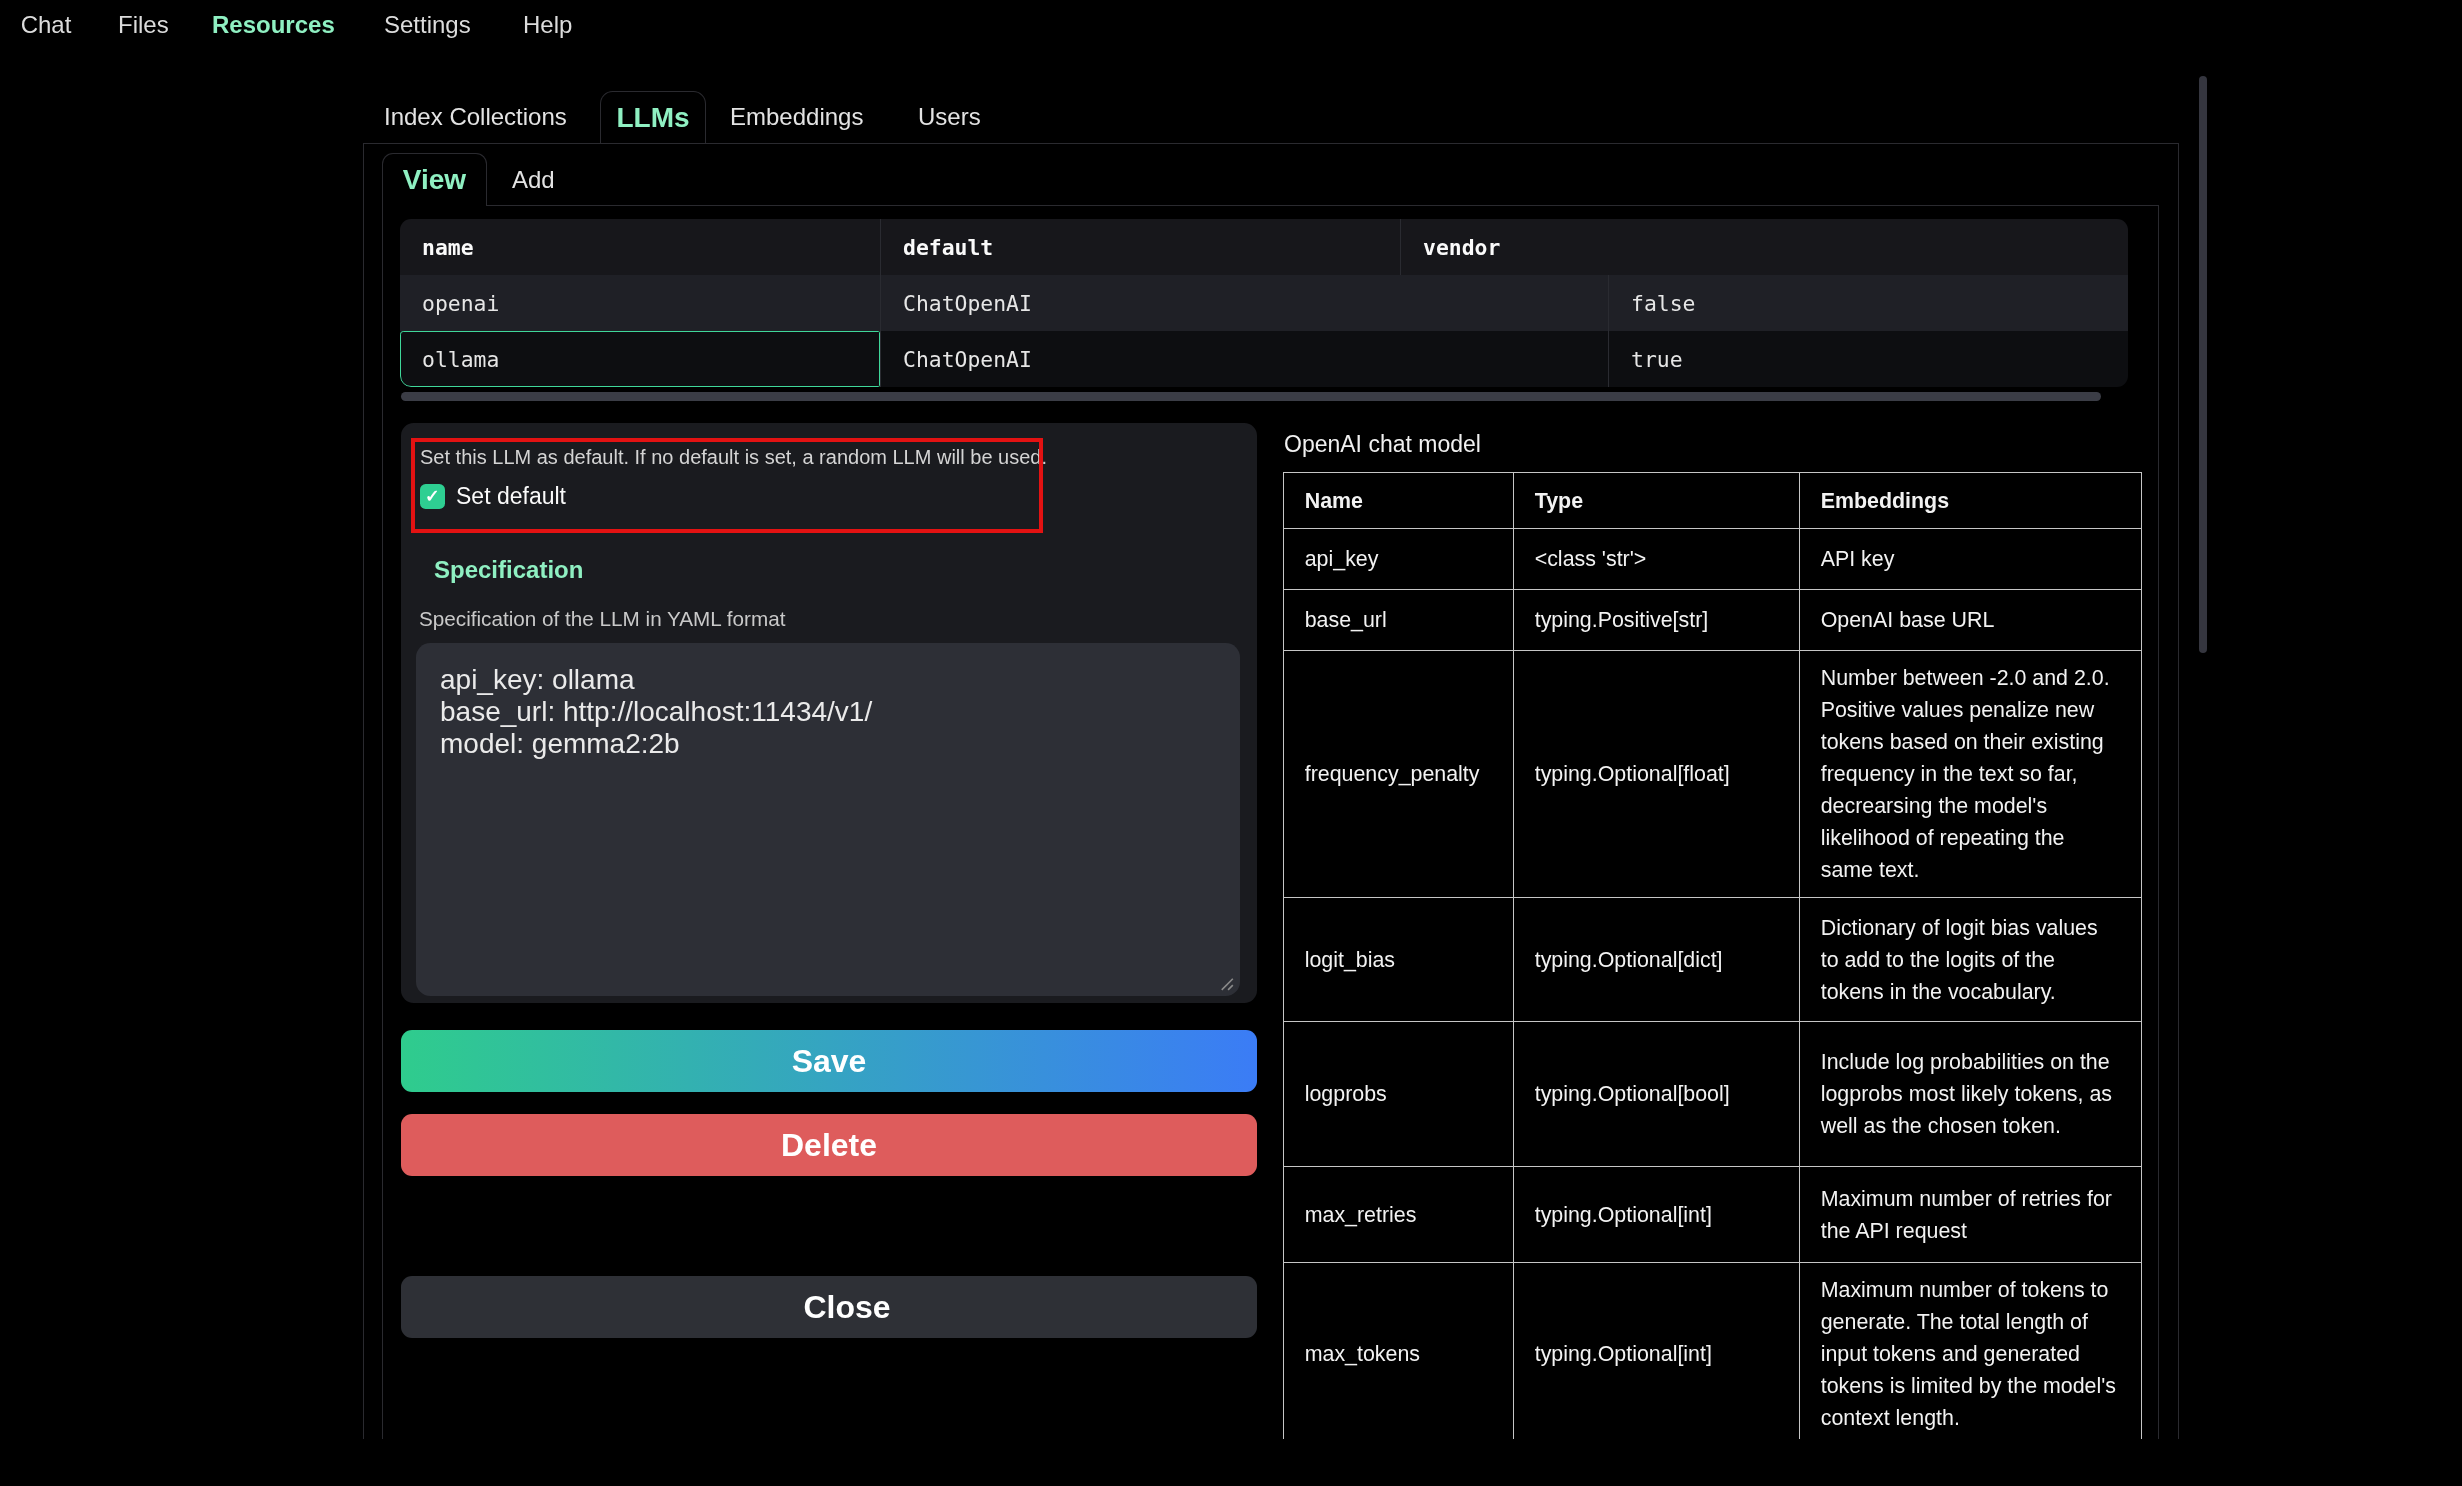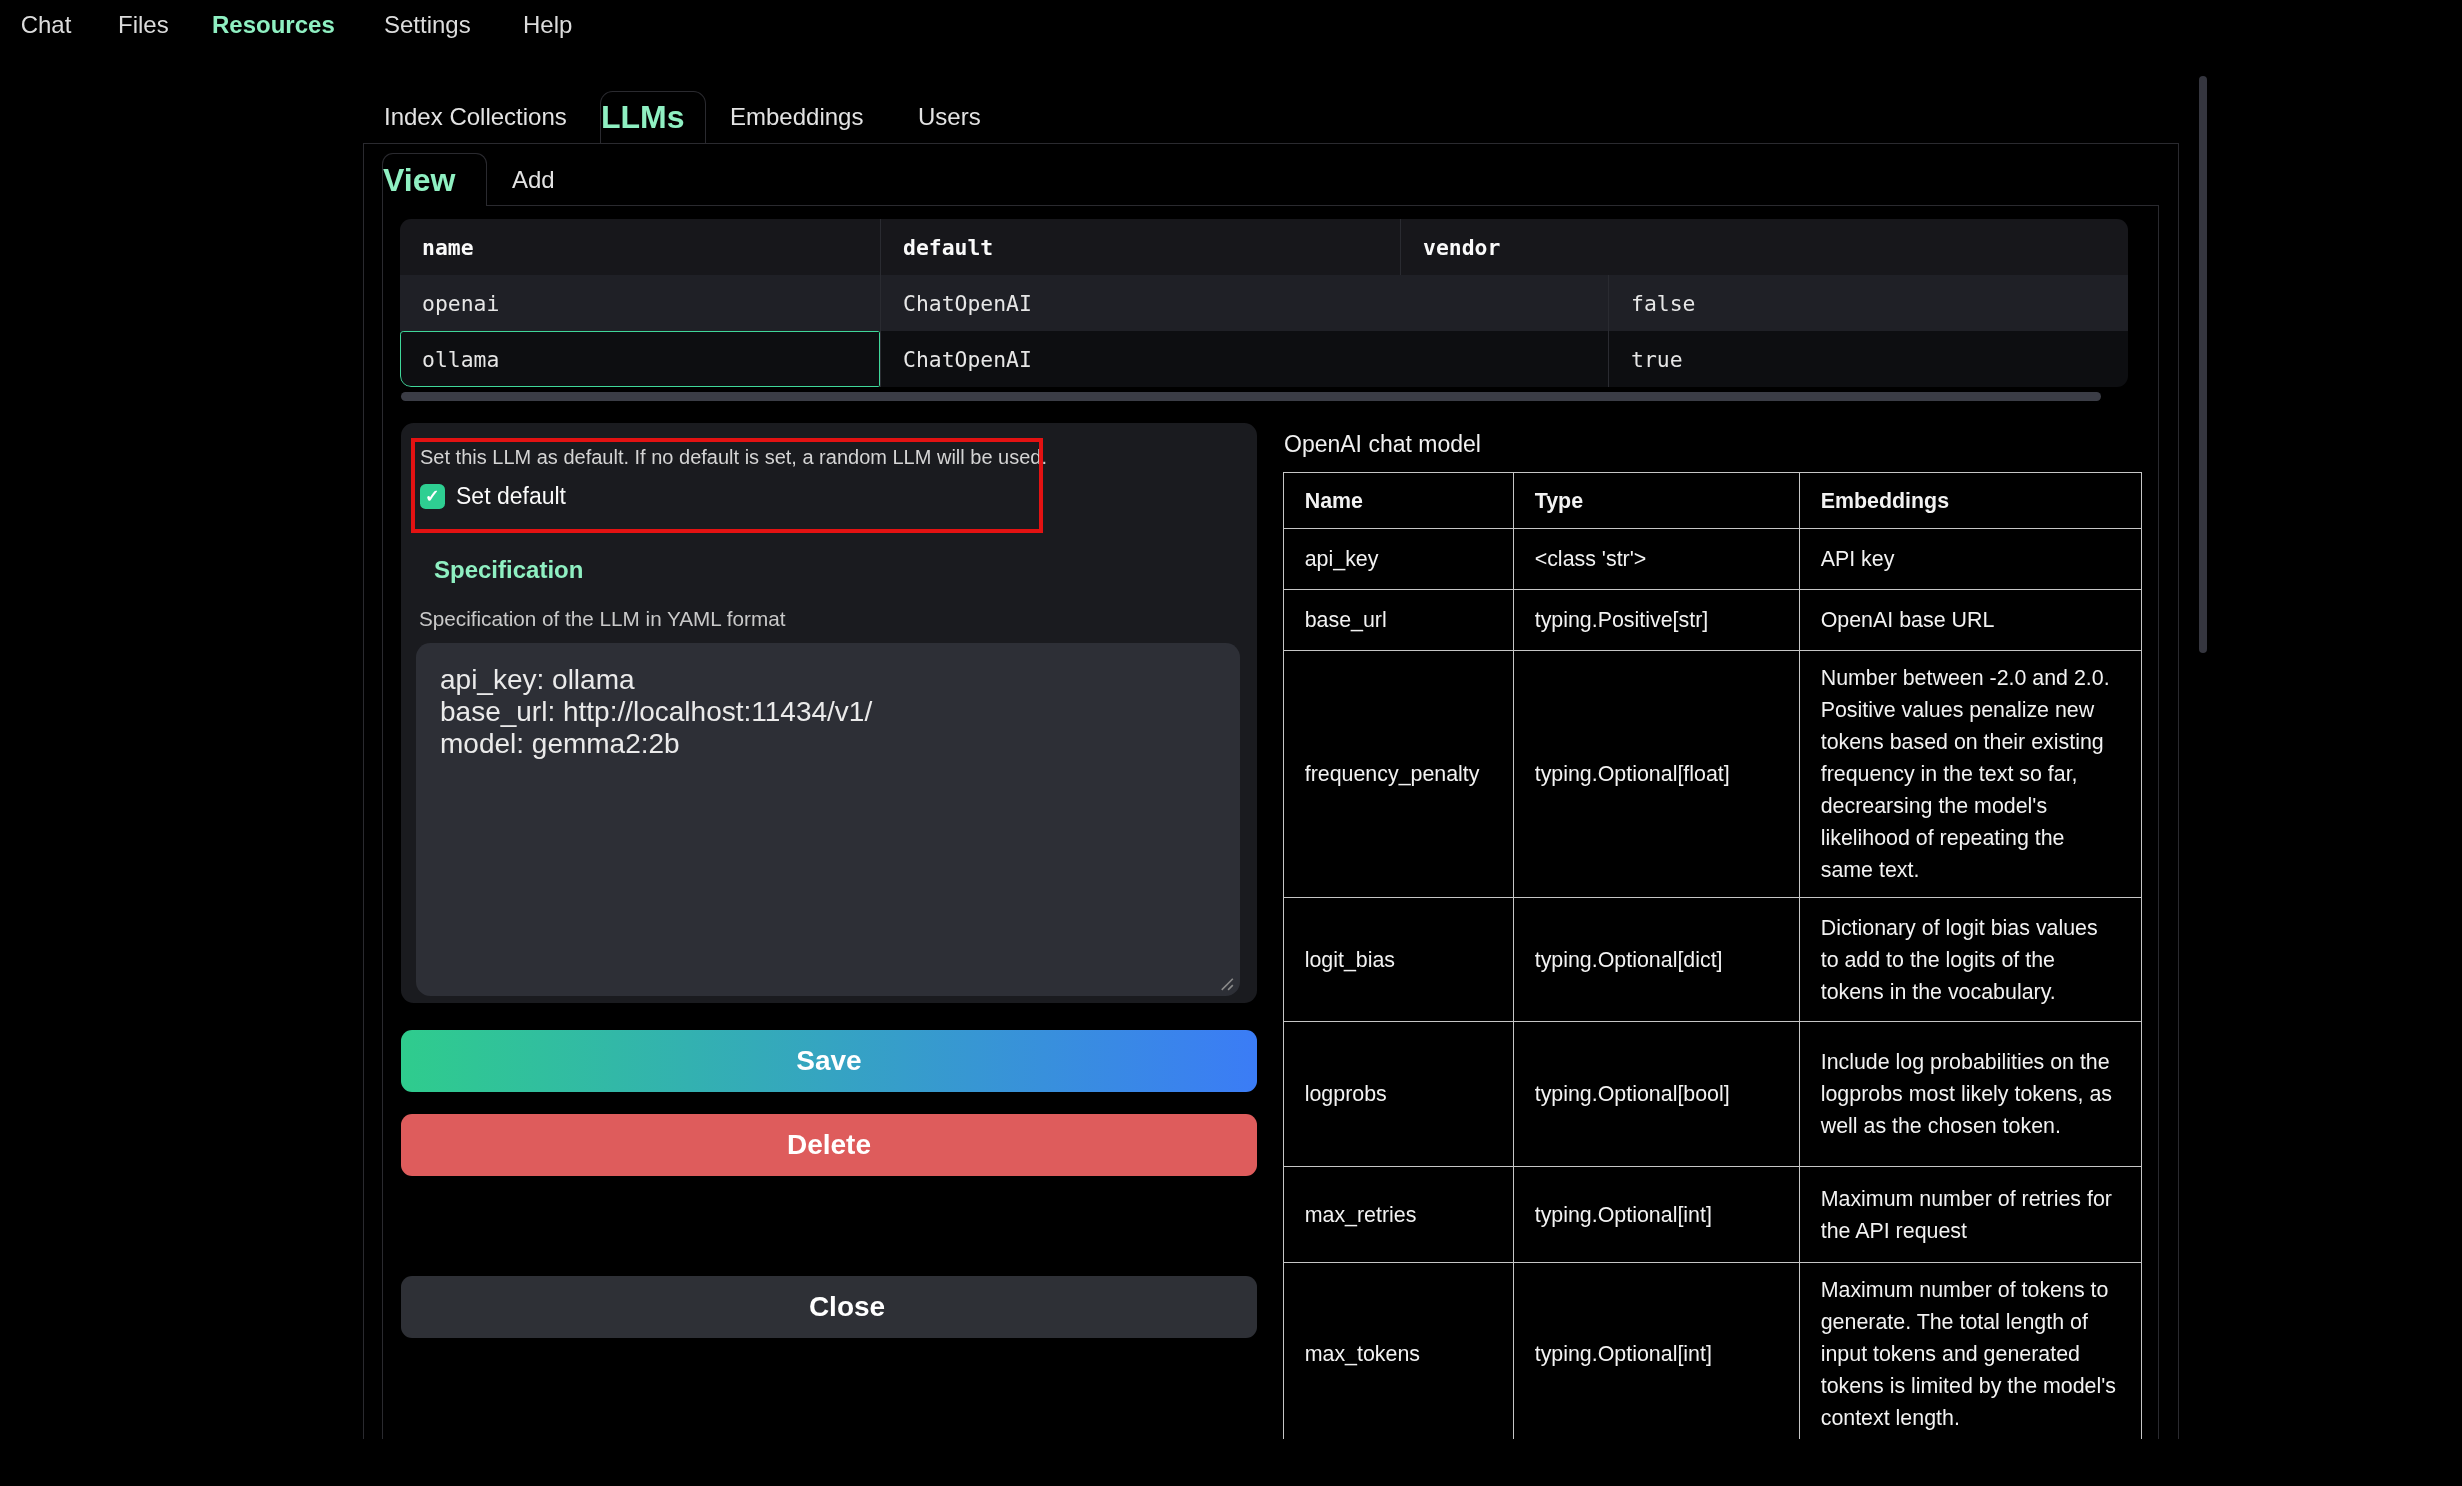--- a/index.html
+++ b/index.html
@@ -25,22 +25,22 @@
     color:#dcdcdc;font-weight:500;cursor:pointer;white-space:nowrap;}
   .nav-item.active{color:var(--accent);font-weight:700;}
   #nav-chat{left:20.7px;} #nav-files{left:118px;} #nav-resources{left:212px;}
   #nav-settings{left:384px;} #nav-help{left:523px;}
 
   
   .tab-plain{position:absolute;top:90px;height:53px;line-height:53px;font-size:24px;
     color:#e3e3e3;cursor:pointer;white-space:nowrap;}
   #tab-index{left:384px;} #tab-embeddings{left:730px;} #tab-users{left:918px;}
   .tab-box{position:absolute;background:#000;border:0.8px solid var(--panel-border);
-    border-bottom:none;color:var(--accent);font-weight:700;
-    font-size:32px;z-index:3;cursor:pointer;}
+    border-bottom:none;text-align:center;color:var(--accent);font-weight:700;
+    font-size:28px;z-index:3;cursor:pointer;}
   #tab-llms{left:600px;top:91px;width:106px;height:52px;line-height:51px;
     border-radius:12.7px 12.7px 0 0;}
   #subtab-view{left:382px;top:153px;width:105px;height:53px;line-height:52px;
     border-radius:11px 11px 0 0;}
   .subtab-plain{position:absolute;top:153px;height:53px;line-height:53px;
     font-size:24px;color:#e3e3e3;cursor:pointer;text-align:center;}
   #subtab-add{left:512px;}
 
   
   .outer-panel{position:absolute;left:363px;top:143px;width:1816px;height:1296px;
@@ -83,21 +83,21 @@
   #spec-help{position:absolute;left:419px;top:607px;font-size:20.7px;color:#c9c9c9;z-index:4;}
   #yaml-input{position:absolute;left:416px;top:643px;width:824px;height:353px;
     background:#2d2f36;border:none;border-radius:14.3px;padding:20.7px 24px;
     font-family:"Liberation Sans",sans-serif;font-size:28px;line-height:32px;
     color:#eaeaea;resize:none;outline:none;z-index:4;}
   #resize-handle{position:absolute;left:1217px;top:974px;width:19px;height:19px;
     z-index:5;cursor:nwse-resize;}
 
   
   .action-btn{position:absolute;left:401px;width:856px;height:62px;border:none;
-    border-radius:11px;font-family:"Liberation Sans",sans-serif;font-size:28px;
+    border-radius:11px;font-family:"Liberation Sans",sans-serif;font-size:32px;
     font-weight:700;color:#fff;cursor:pointer;z-index:2;}
   #btn-save{top:1030px;background:linear-gradient(90deg,var(--save-from),var(--save-to));}
   #btn-delete{top:1114px;background:var(--delete);}
   #btn-close{top:1276px;background:var(--close);padding-left:36px;}
 
   
   #model-title{position:absolute;left:1284px;top:431px;font-size:23px;color:#f0f0f0;z-index:2;}
   #model-table-clip{position:absolute;left:1283px;top:472px;width:861px;height:967px;
     overflow:hidden;z-index:2;}
   #model-table{border-collapse:collapse;table-layout:fixed;width:859px;

